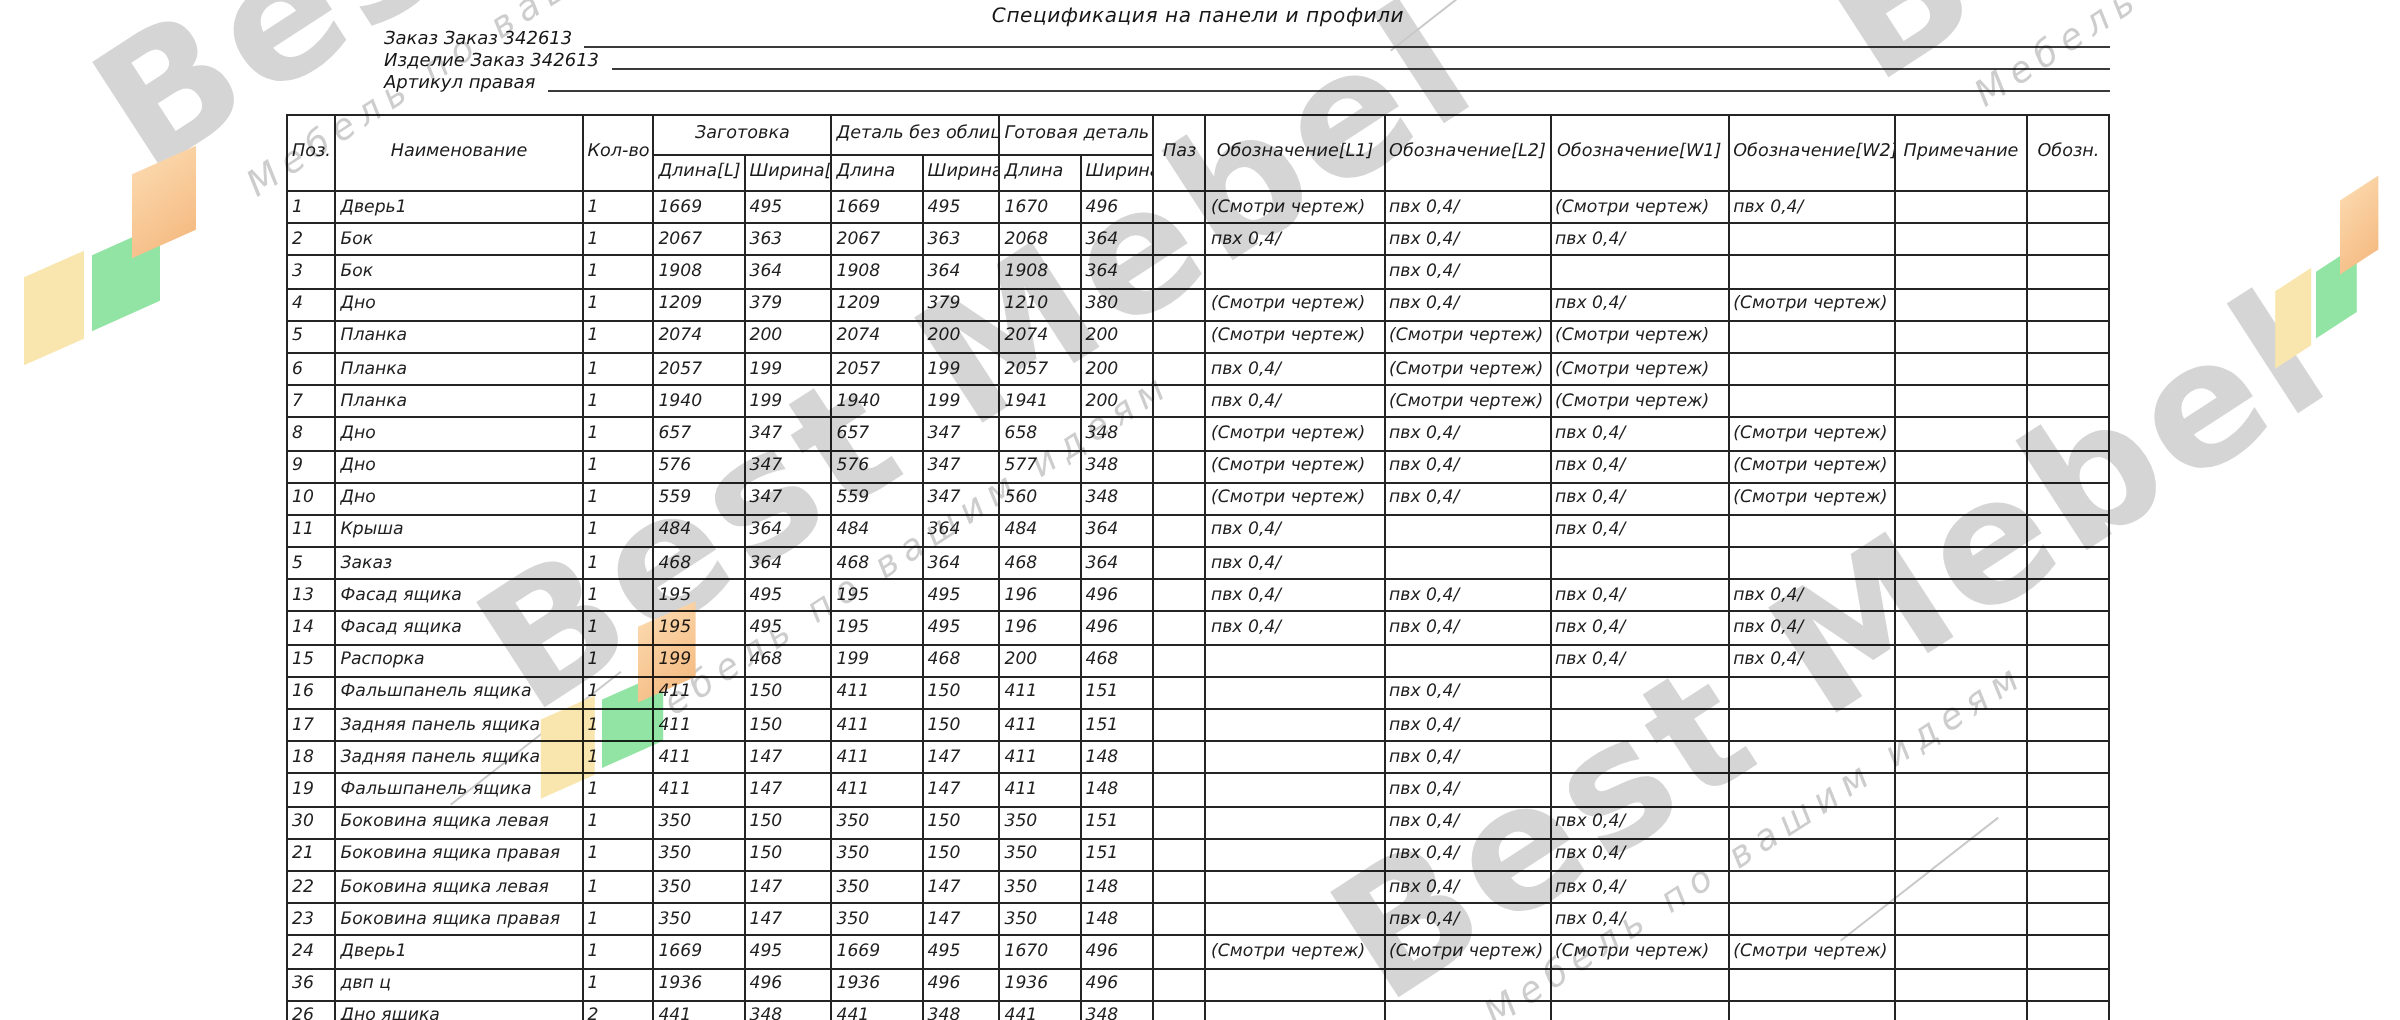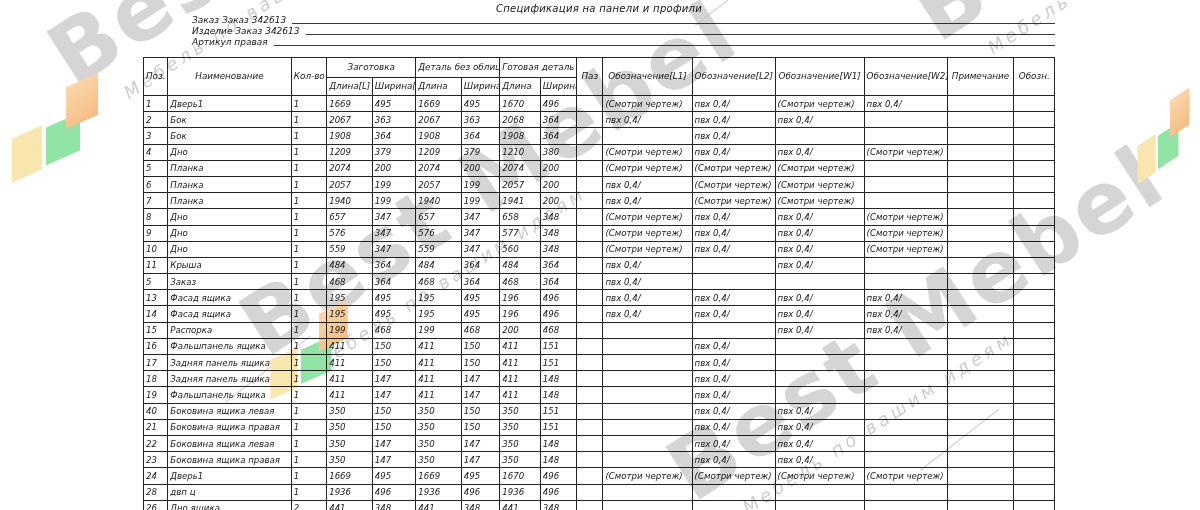--- a/index.html
+++ b/index.html
@@ -443,21 +443,21 @@
           <td>148</td>
           <td></td>
           <td></td>
           <td>пвх 0,4/</td>
           <td></td>
           <td></td>
           <td></td>
           <td></td>
         </tr>
         <tr>
-          <td>40</td>
+          <td>30</td>
           <td>Боковина ящика левая</td>
           <td>1</td>
           <td>350</td>
           <td>150</td>
           <td>350</td>
           <td>150</td>
           <td>350</td>
           <td>151</td>
           <td></td>
           <td></td>
@@ -533,21 +533,21 @@
           <td>496</td>
           <td></td>
           <td>(Смотри чертеж)</td>
           <td>(Смотри чертеж)</td>
           <td>(Смотри чертеж)</td>
           <td>(Смотри чертеж)</td>
           <td></td>
           <td></td>
         </tr>
         <tr>
-          <td>28</td>
+          <td>36</td>
           <td>двп ц</td>
           <td>1</td>
           <td>1936</td>
           <td>496</td>
           <td>1936</td>
           <td>496</td>
           <td>1936</td>
           <td>496</td>
           <td></td>
           <td></td>

